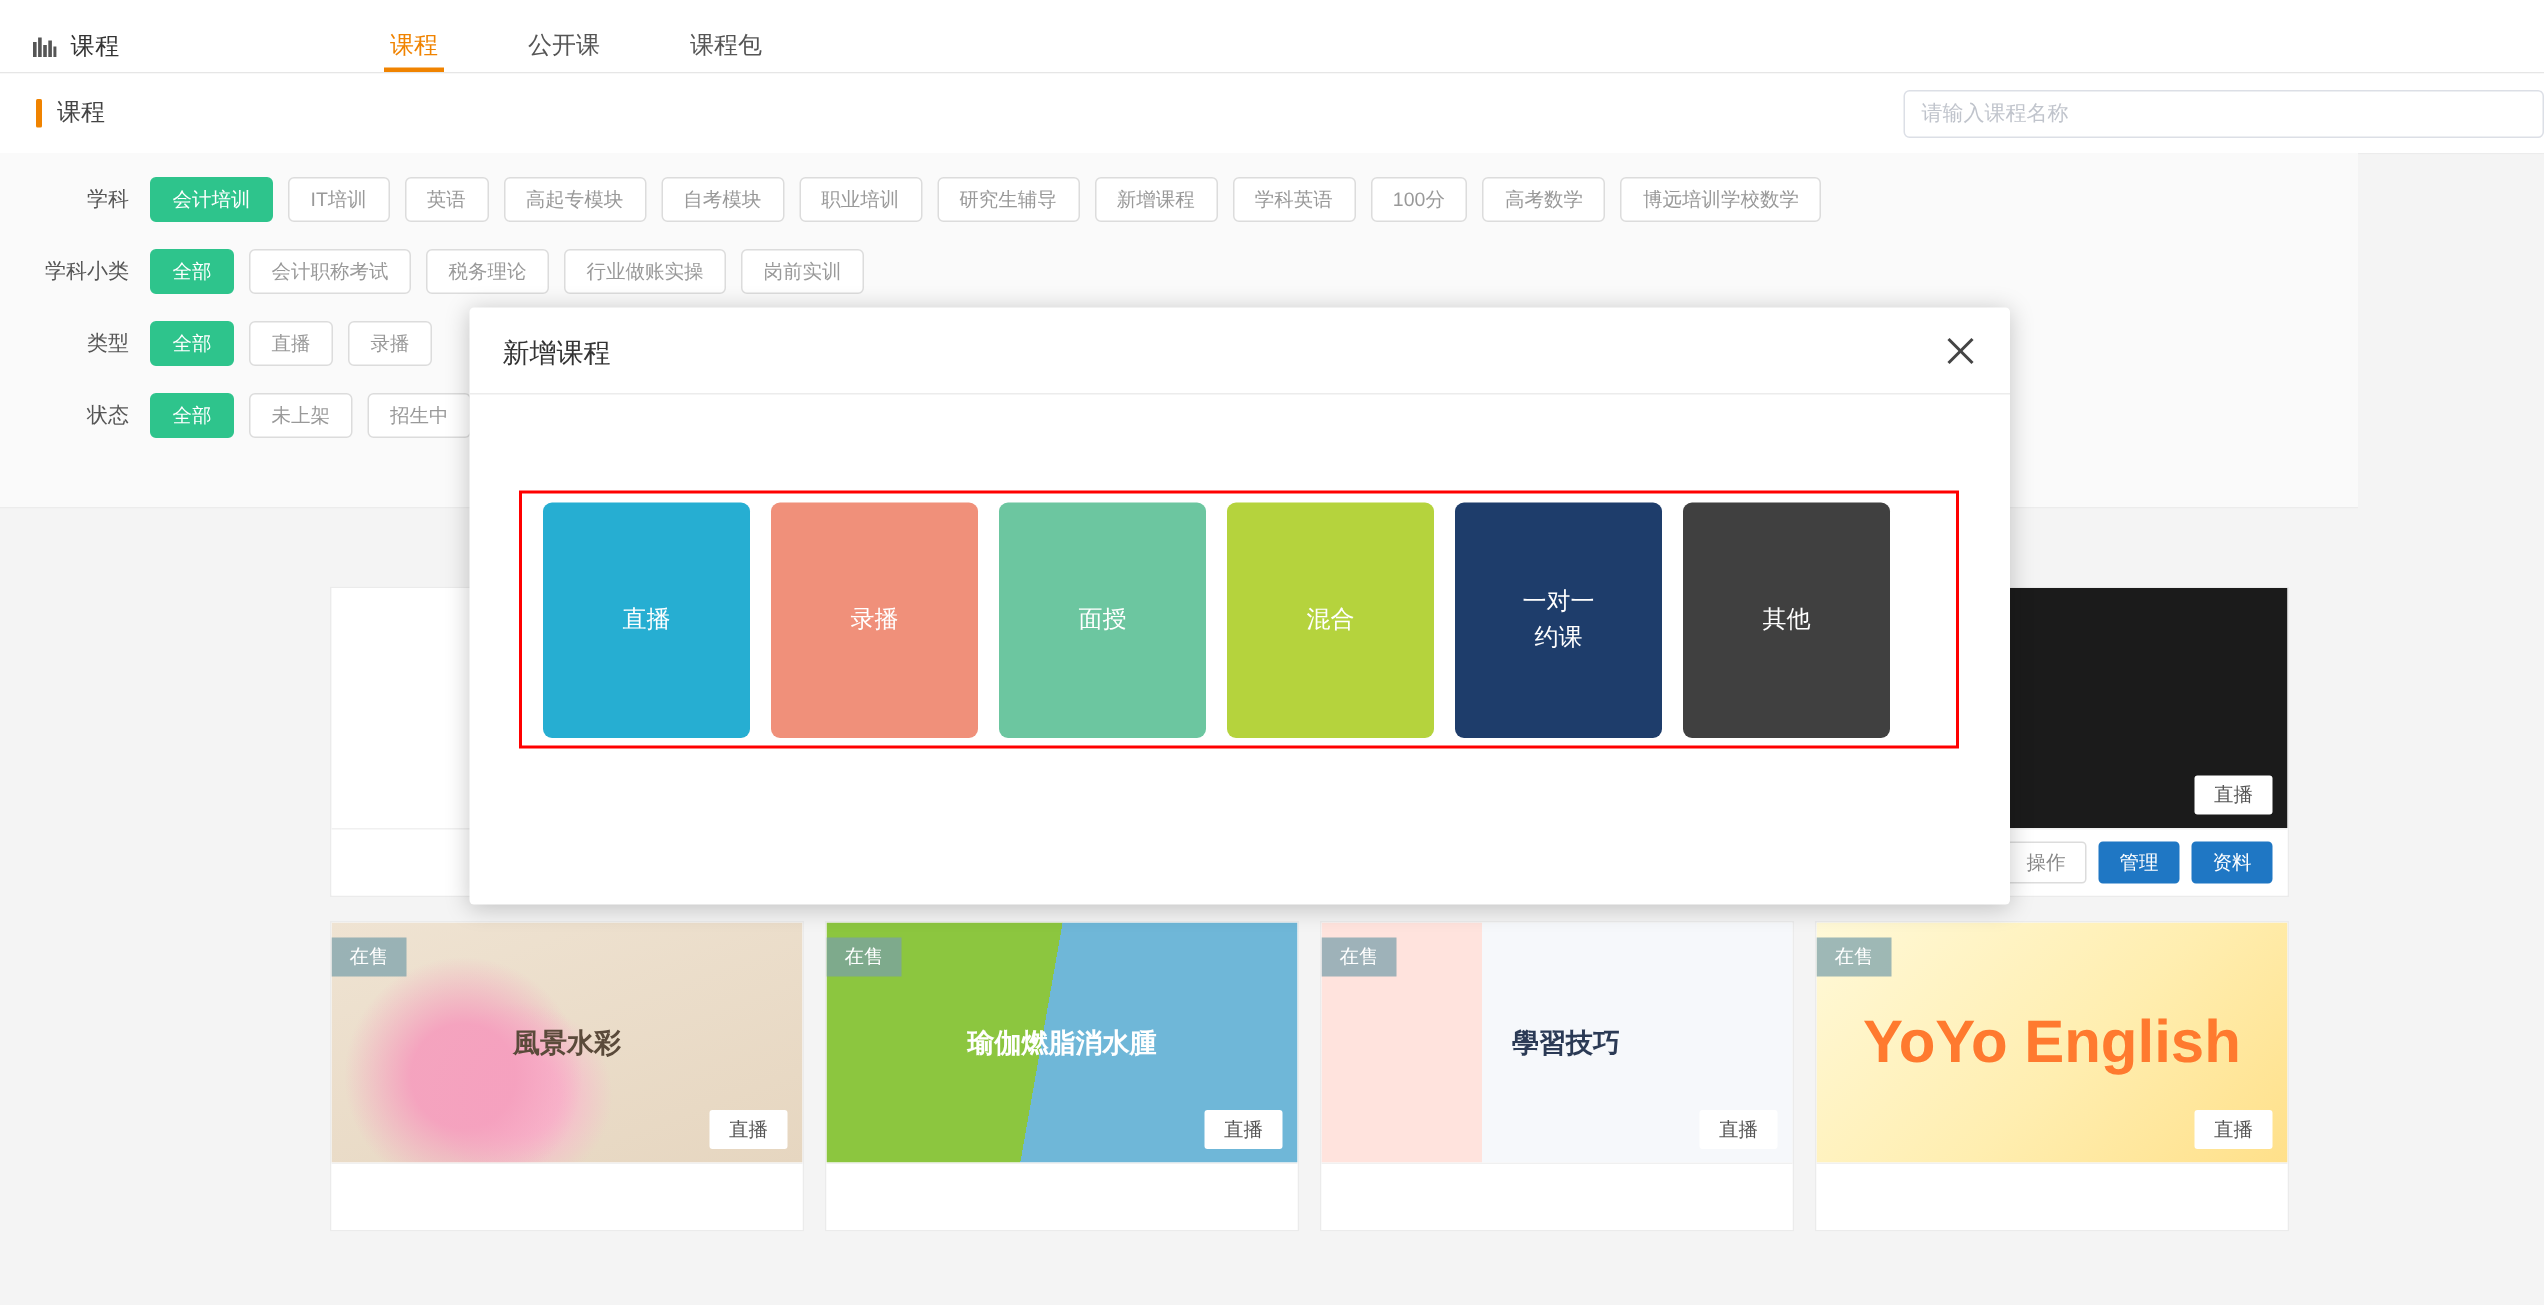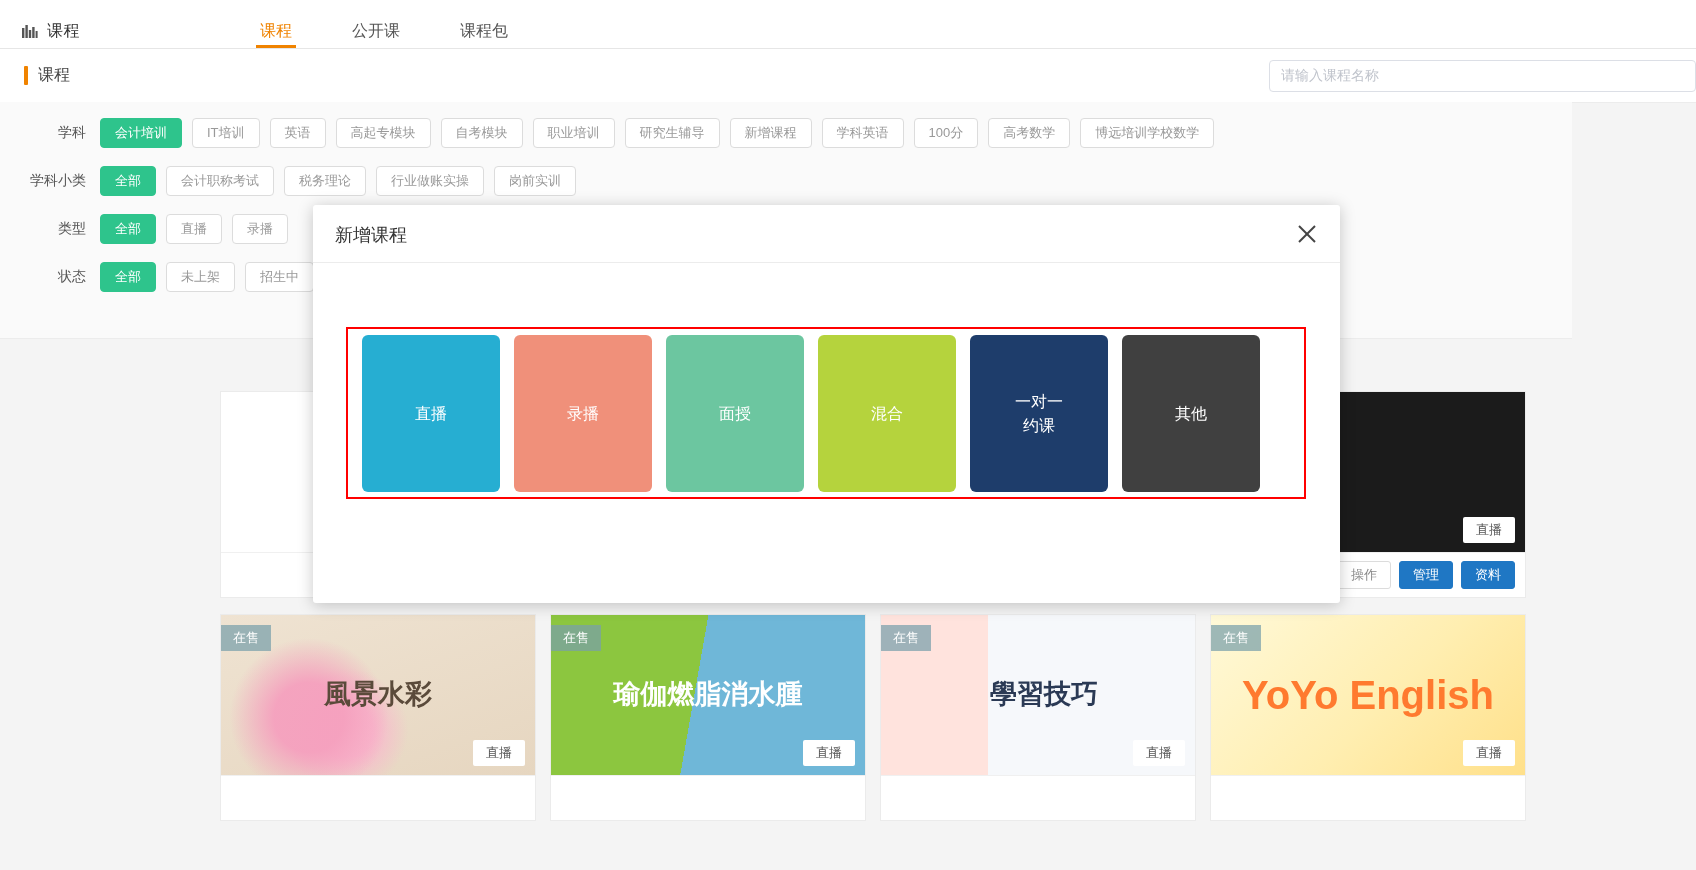--- a/index.html
+++ b/index.html
@@ -99,21 +99,21 @@
   .th-yoga{ width:100%; height:100%;
     background: linear-gradient(100deg,#8cc63f 0 46%, #6fb7d8 46% 100%); }
   .th-study{ width:100%; height:100%;
     background: linear-gradient(90deg,#ffe3dd 0 34%, #f6f8fb 34% 100%); }
   .th-yoyo{ width:100%; height:100%;
     background: linear-gradient(135deg,#fff9d8 0%, #ffeeb0 55%, #ffe08a 100%); }
   .th-dark{ width:100%; height:100%; background:#1b1b1b; }
   .th-plain{ width:100%; height:100%; background:#ffffff; }
   .thumb-txt{
     position:absolute; inset:0; display:flex; align-items:center; justify-content:center;
-    font-size:27px; font-weight:bold; text-align:center; line-height:1.25; z-index:2;
+    font-size:18px; font-weight:bold; text-align:center; line-height:1.25; z-index:2;
   }
 
   
   .modal{
     position:absolute; left:313px; top:191px; width:1027px; height:398px;
     background:#fff; border-radius:3px; box-shadow:0 2px 16px rgba(0,0,0,.22); z-index:50;
   }
   .modal-head{ height:57px; border-bottom:1px solid #ececec; position:relative; }
   .modal-title{ position:absolute; left:22px; top:18px; font-size:18px; color:#333; }
   .modal-close{

